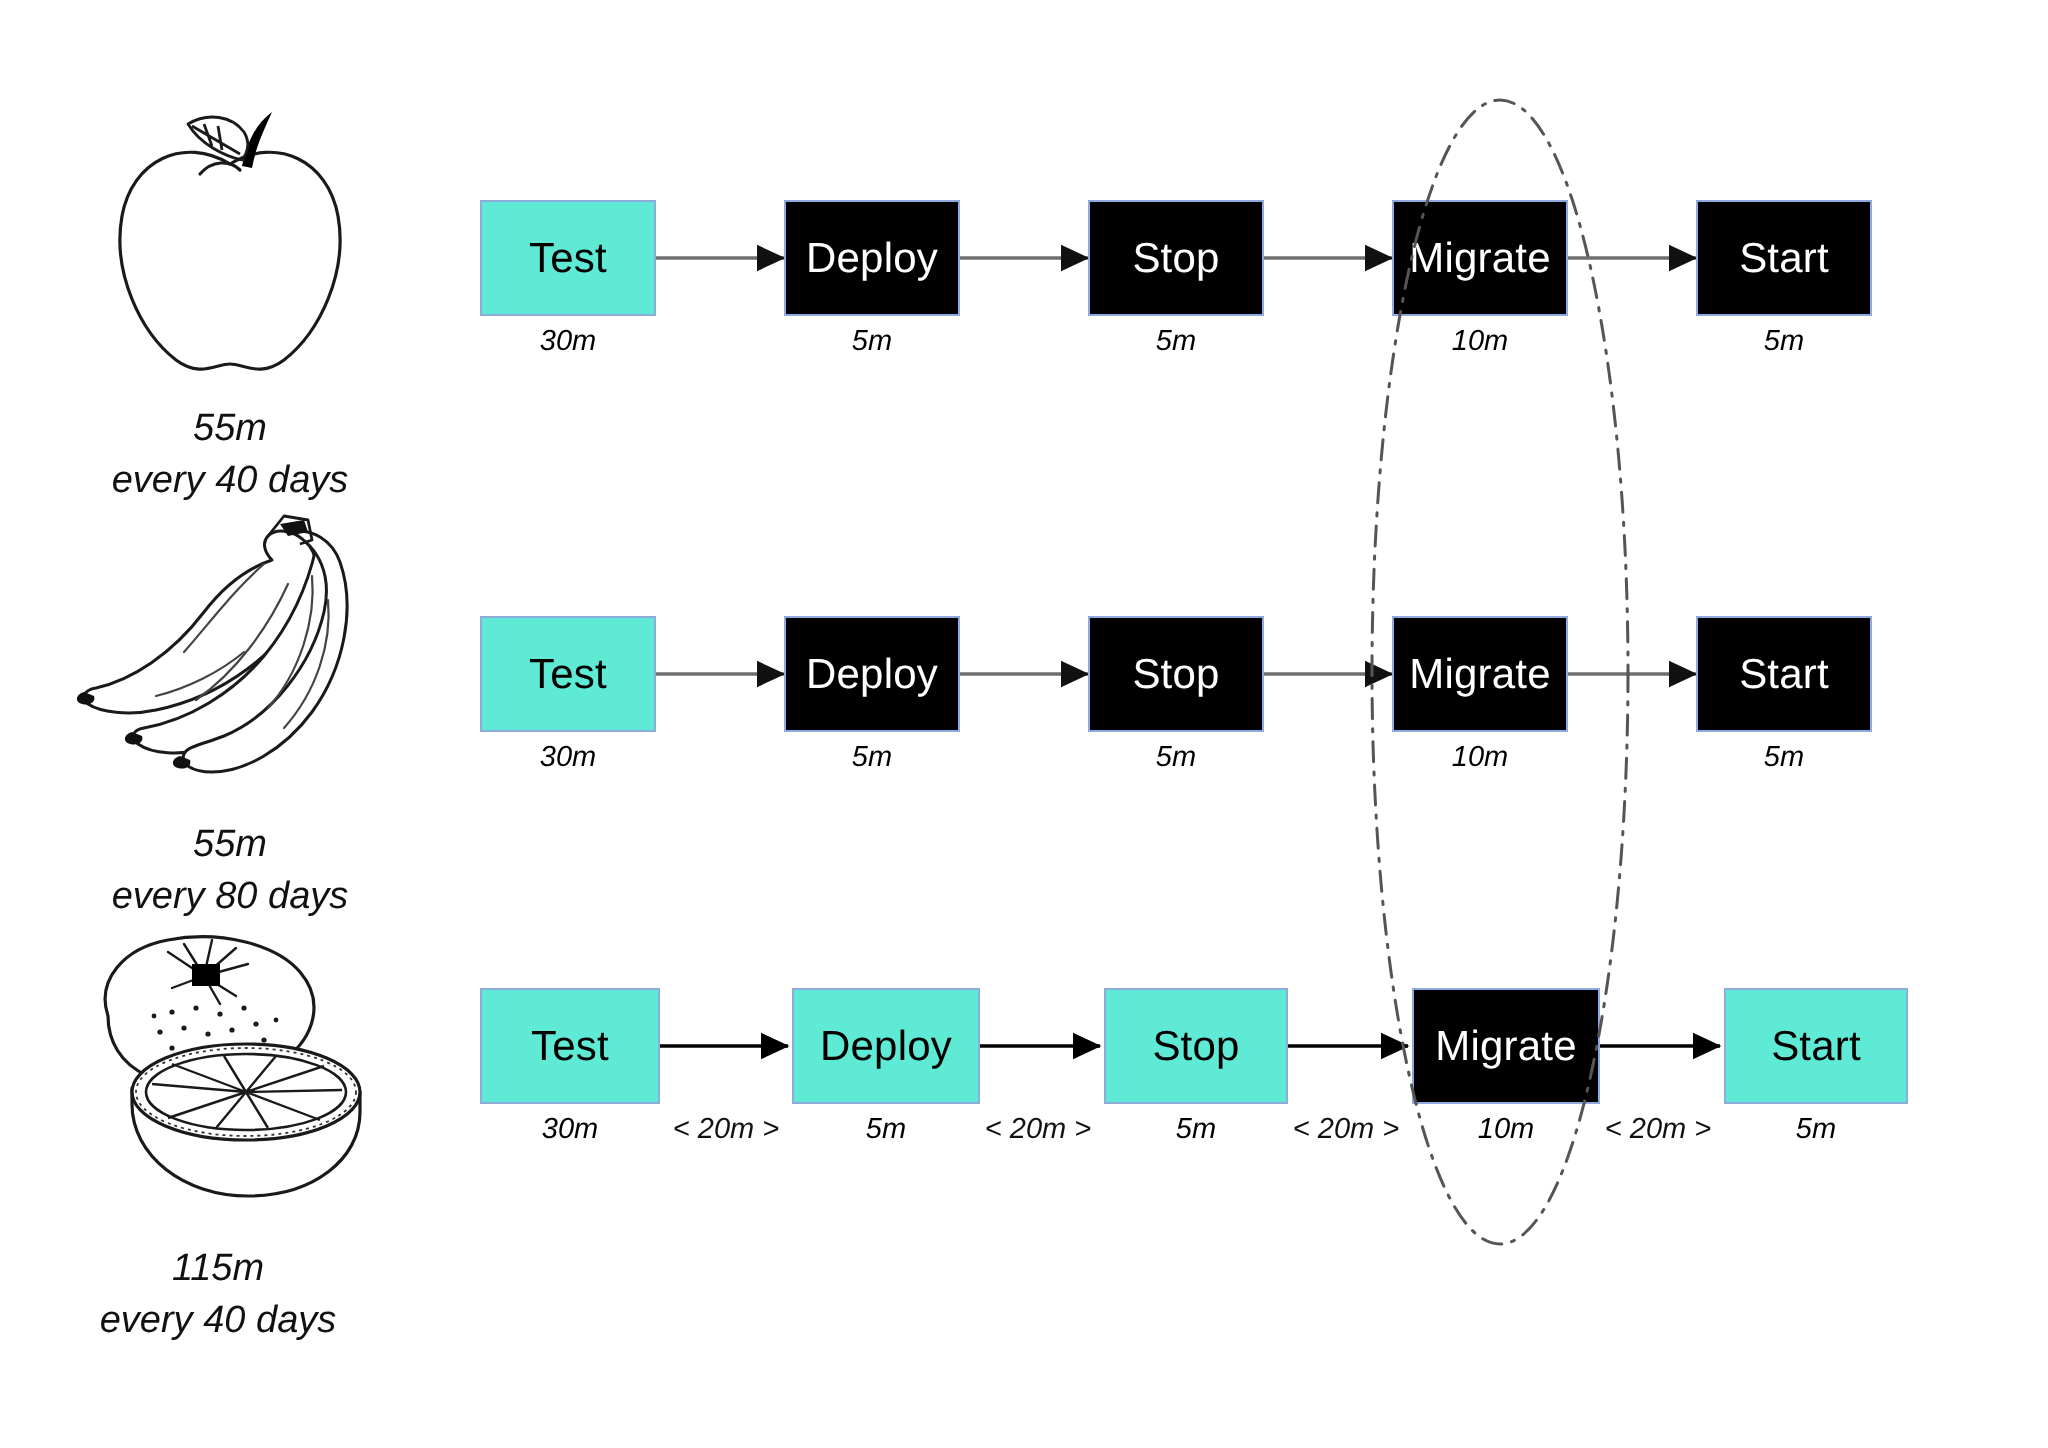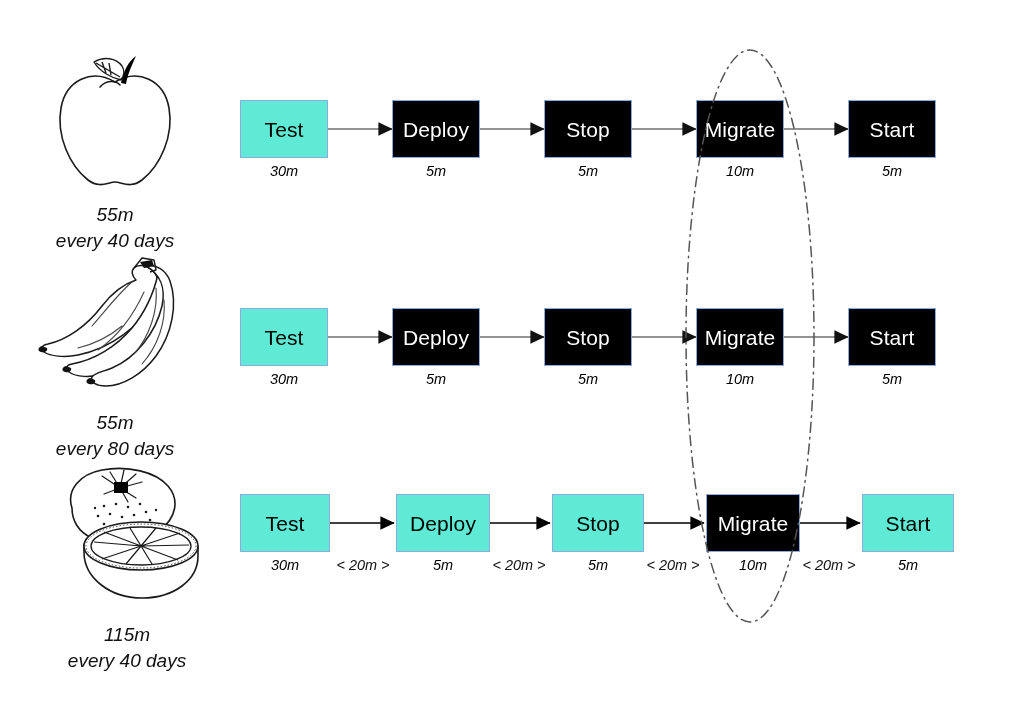--- a/index.html
+++ b/index.html
@@ -209,21 +209,21 @@
   <div class="node black" style="left:848px; top:308px; width:88px; height:58px;">
     <span>Start</span>
   </div>
 
   <div class="dur" style="left:240px; top:371px; width:88px;">30m</div>
   <div class="dur" style="left:392px; top:371px; width:88px;">5m</div>
   <div class="dur" style="left:544px; top:371px; width:88px;">5m</div>
   <div class="dur" style="left:696px; top:371px; width:88px;">10m</div>
   <div class="dur" style="left:848px; top:371px; width:88px;">5m</div>
 
-  <div class="fruit-cell" style="left:32px; top:460px;">
+  <div class="fruit-cell" style="left:14px; top:460px;">
     <svg class="fruit-art" viewBox="0 0 190 160">
       <g fill="#ffffff" stroke="#1a1a1a" stroke-width="1.6" stroke-linejoin="round">
         <path d="M40 48 C34 30 48 14 70 10 C96 5 124 12 136 26 C148 40 144 58 128 70 C110 83 80 86 60 78 C46 72 40 60 40 48 Z"></path>
       </g>
       <g fill="none" stroke="#1a1a1a" stroke-width="1.2" stroke-linecap="round">
         <path d="M88 28 L70 16 M88 28 L78 12 M88 28 L92 10 M88 28 L104 14 M88 28 L110 22 M88 28 L72 34 M88 28 L104 38 M88 28 L96 42"></path>
       </g>
       <rect x="82" y="22" width="14" height="11" fill="#000000"></rect>
       <g fill="#1a1a1a">
         <circle cx="72" cy="46" r="1.3"></circle>

